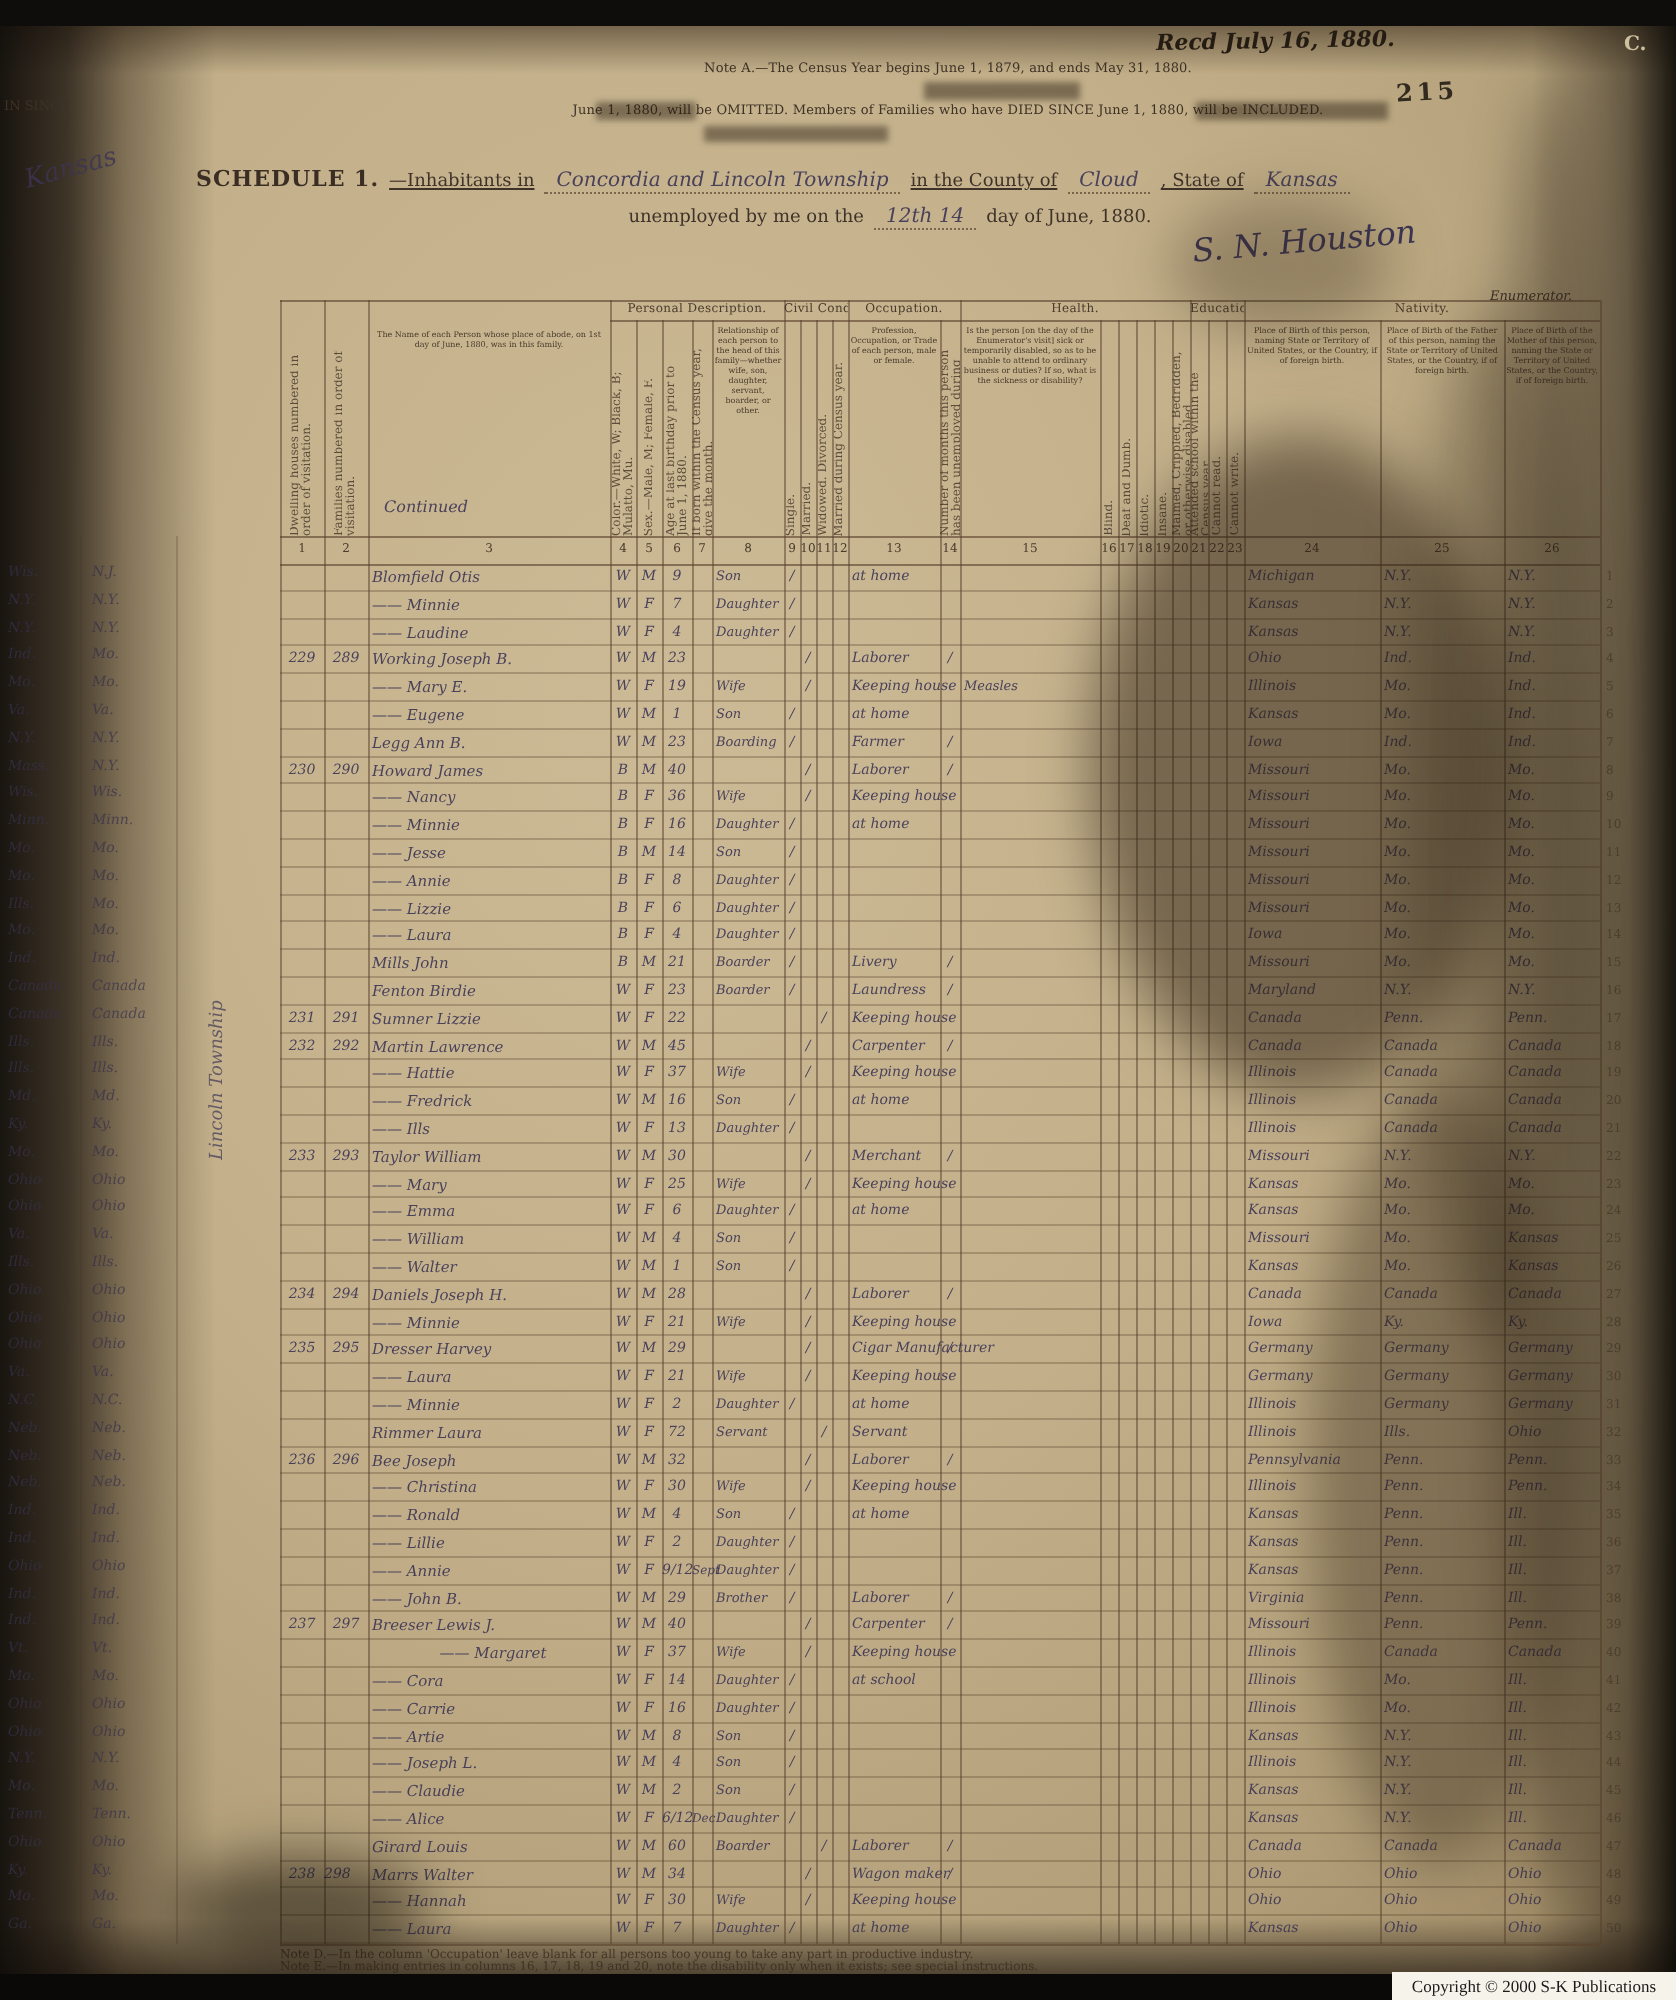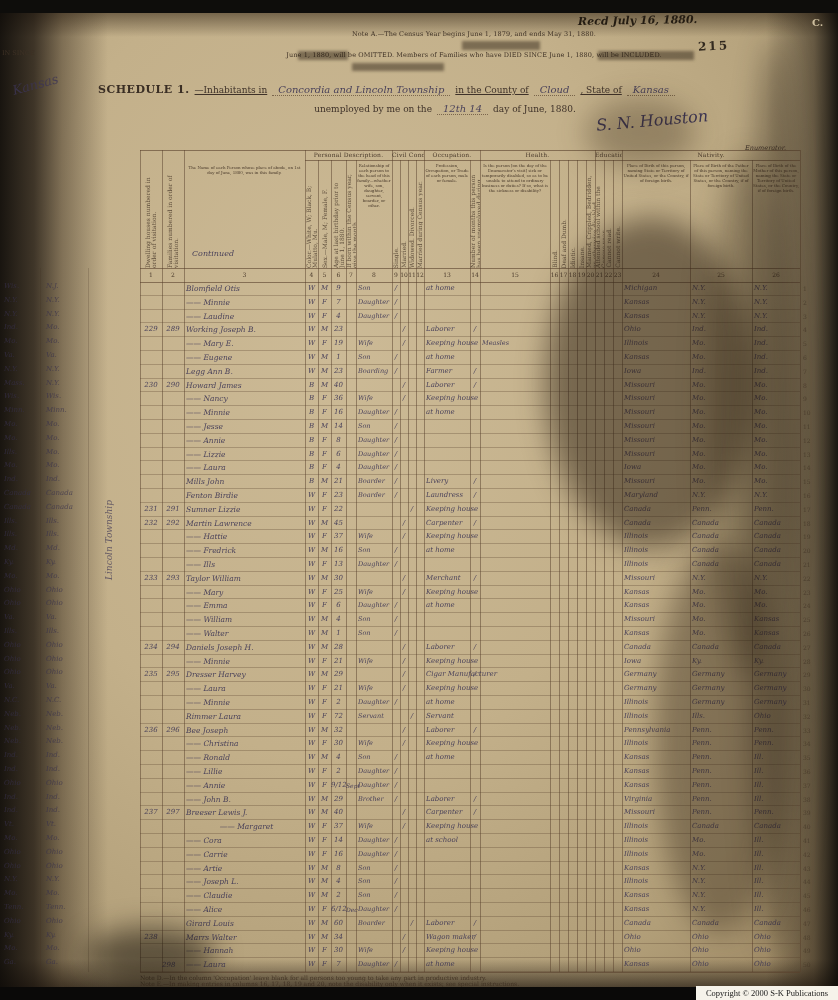--- a/index.html
+++ b/index.html
@@ -962,21 +962,21 @@
           <span class="hw cell" style="left: 268px; width: 8px; font-size: 7px; text-align: center;">/</span>
           <span class="hw cell" style="left: 284px; width: 46px; font-size: 7px; text-align: left; padding-left: 2px;">Laborer</span>
           <span class="hw cell" style="left: 330px; width: 10px; font-size: 7px; text-align: center;">/</span>
           <span class="hw cell" style="left: 482px; width: 68px; font-size: 7px; text-align: left; padding-left: 2px;">Canada</span>
           <span class="hw cell" style="left: 550px; width: 62px; font-size: 7px; text-align: left; padding-left: 2px;">Canada</span>
           <span class="hw cell" style="left: 612px; width: 48px; font-size: 7px; text-align: left; padding-left: 2px;">Canada</span>
         </div>
         <div class="lnum" style="left: 803px; top: 906.8px;">47</div>
         <div class="trow" style="left: 140px; top: 917.6px;">
           <span class="hw cell" style="left: 0px; width: 22px; font-size: 7px; text-align: center;">238</span>
-          <span class="hw cell" style="left: 22px; width: 22px; font-size: 7px;  margin-top: 28px;">298</span>
+          <span class="hw cell" style="left: 22px; width: 22px; font-size: 7px; ">298</span>
           <span class="hw cell" style="left: 44px; width: 121px; font-size: 7.5px; text-align: left; padding-left: 2px;">Marrs Walter</span>
           <span class="hw cell" style="left: 165px; width: 13px; font-size: 7px; text-align: center;">W</span>
           <span class="hw cell" style="left: 178px; width: 13px; font-size: 7px; text-align: center;">M</span>
           <span class="hw cell" style="left: 191px; width: 15px; font-size: 7px; text-align: center;">34</span>
           <span class="hw cell" style="left: 260px; width: 8px; font-size: 7px; text-align: center;">/</span>
           <span class="hw cell" style="left: 284px; width: 46px; font-size: 7px; text-align: center; padding-left: 2px;">Wagon maker</span>
           <span class="hw cell" style="left: 330px; width: 10px; font-size: 7px; text-align: center;">/</span>
           <span class="hw cell" style="left: 482px; width: 68px; font-size: 7px; text-align: left; padding-left: 2px;">Ohio</span>
           <span class="hw cell" style="left: 550px; width: 62px; font-size: 7px; text-align: left; padding-left: 2px;">Ohio</span>
           <span class="hw cell" style="left: 612px; width: 48px; font-size: 7px; text-align: left; padding-left: 2px;">Ohio</span>

